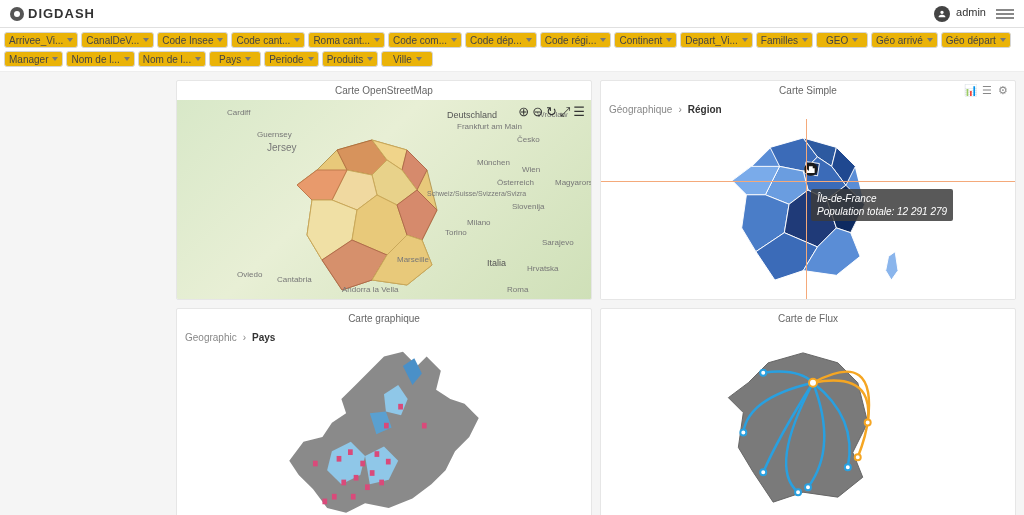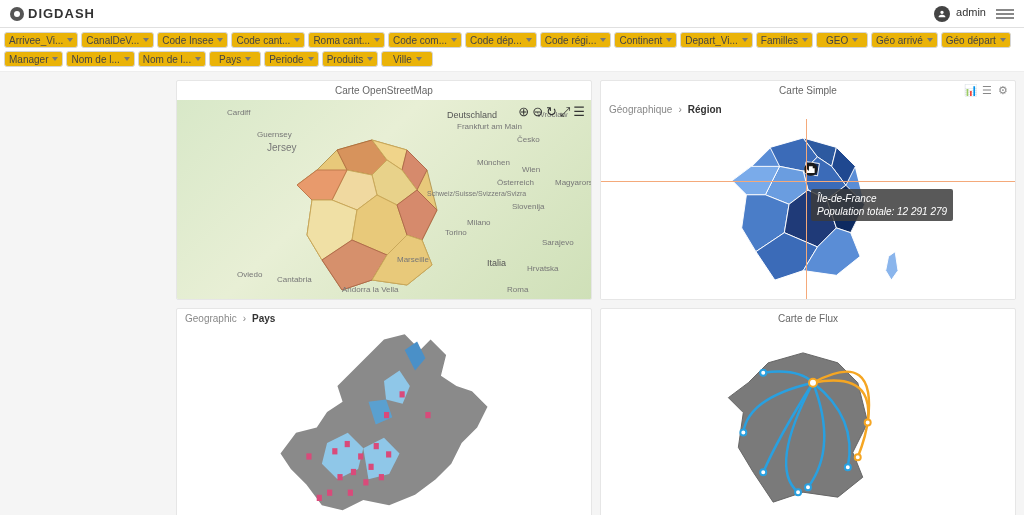--- a/index.html
+++ b/index.html
@@ -371,20 +371,21 @@
         </g>
       </svg>
       <div class="tooltip-box">
         <div>Île-de-France</div>
         <div>Population totale: 12 291 279</div>
       </div>
     </div>
   </div>
 
   <div class="panel graphique">
+    <div class="panel-title">Carte graphique</div>
     <div class="breadcrumb">
       <span>Geographic</span>
       <span>›</span>
       <b>Pays</b>
     </div>
     <div class="panel-body graph-bg">
       <svg class="map" width="100%" height="100%" viewBox="0 0 400 190">
         <g transform="translate(90,0)">
 
           <path d="M10 120 L25 100 L45 95 L55 80 L70 70 L65 55 L80 40 L95 25 L110 10 L130 5 L145 20 L155 10 L170 25 L165 45 L180 55 L195 60 L210 75 L200 95 L185 110 L175 130 L160 145 L140 160 L115 170 L90 165 L70 175 L50 170 L35 150 L20 135 Z" fill="#8a8a8a"></path>

